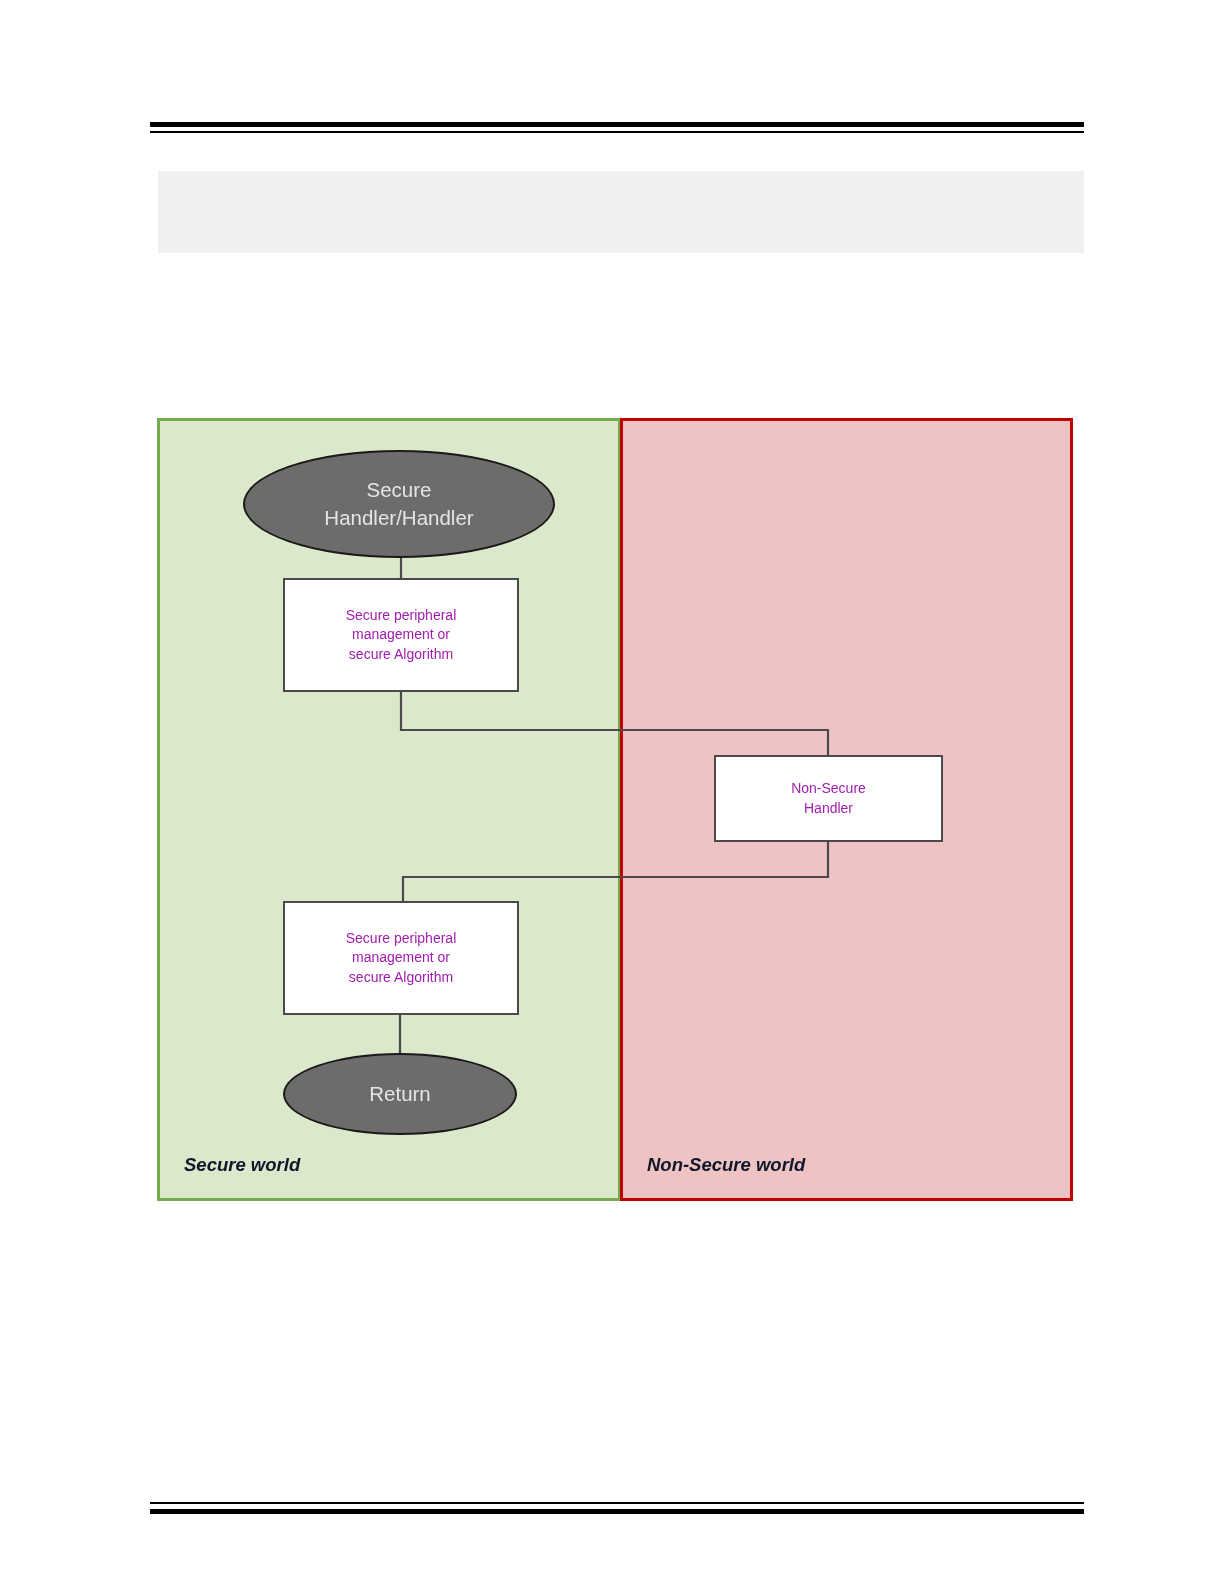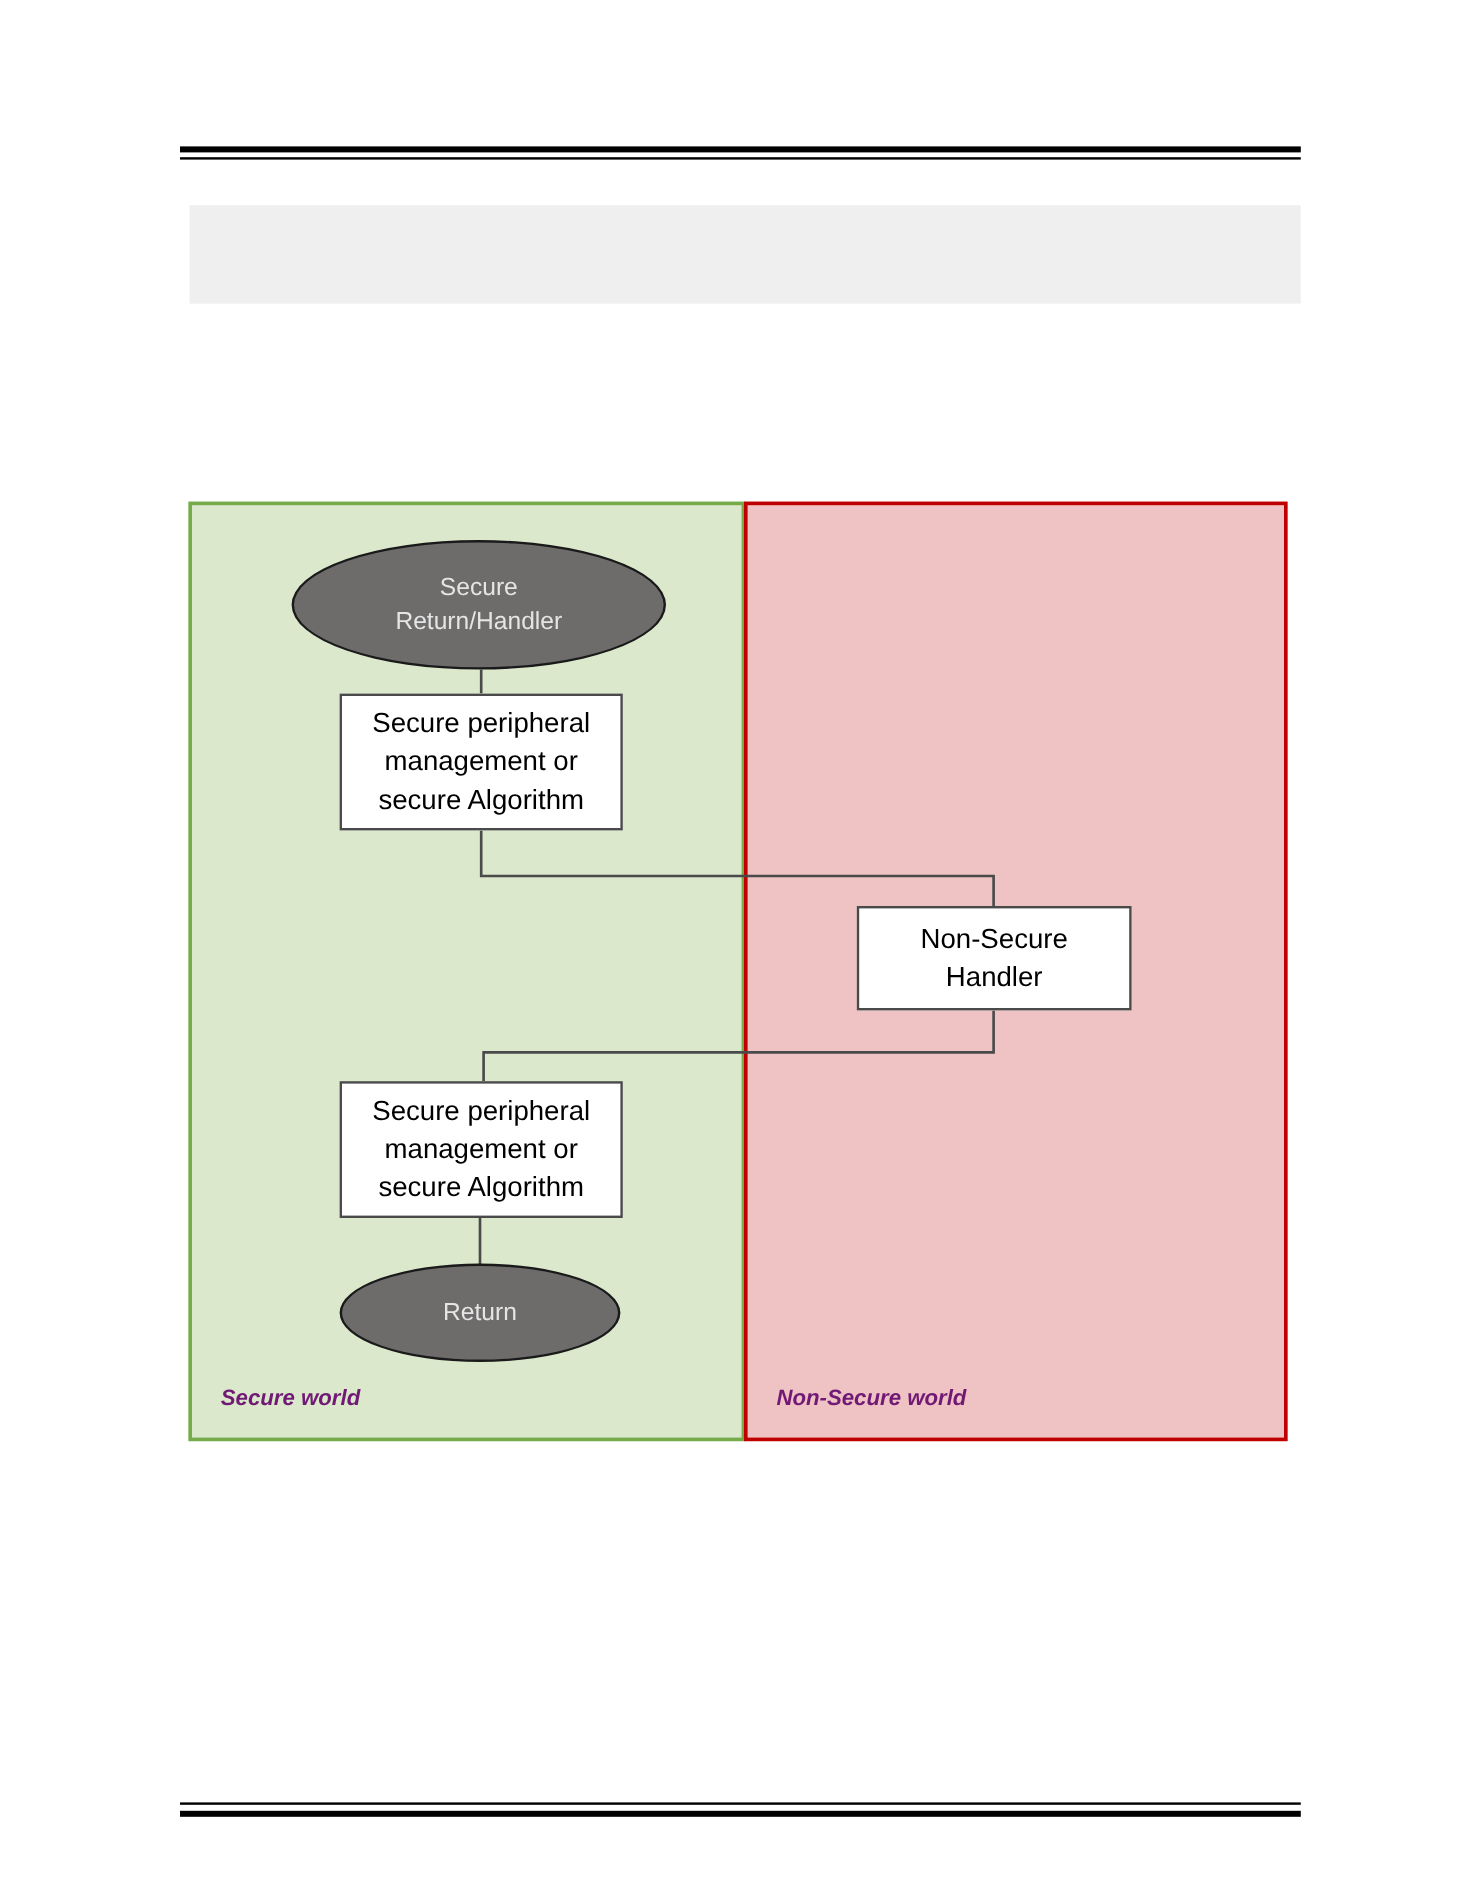--- a/index.html
+++ b/index.html
@@ -63,21 +63,21 @@
     border: 3px solid #c00000;
     padding-left: 24px;
   }
 
   .world-label {
     position: absolute;
     bottom: 22px;
     font-size: 18.5px;
     font-weight: bold;
     font-style: italic;
-    color: #701a75;
+    color: #0f172a;
     white-space: nowrap;
   }
   #secure-world-label { left: 24px; }
   #nonsecure-world-label { left: 24px; }
 
   
   .node {
     position: absolute;
     box-sizing: border-box;
     display: flex;
@@ -92,22 +92,22 @@
     background: #6e6b6b;
     border: 2.5px solid #1a1a1a;
     border-radius: 50%;
     color: #e5e5e5;
     font-size: 20.5px;
   }
 
   .process {
     background: #ffffff;
     border: 2.5px solid #4a4a4a;
-    color: #000000;
-    font-size: 23px;
+    color: #a21caf;
+    font-size: 14px;
   }
 
   #node-secure-driver { left:  86px; top:  32px; width: 312px; height: 108px; }
   #node-secure-proc-1 { left: 126px; top: 160px; width: 236px; height: 114px; }
   #node-nonsecure-cb  { left: 557px; top: 337px; width: 229px; height:  87px; }
   #node-secure-proc-2 { left: 126px; top: 483px; width: 236px; height: 114px; }
   #node-return        { left: 126px; top: 635px; width: 234px; height:  82px; align-items: center; }
 
   .node-line { display: block; }
 
@@ -145,21 +145,21 @@
     <g fill="none" stroke="#4a4a4a" stroke-width="2.2">
       <path d="M 244 140 L 244 160"></path>
       <path d="M 244 274 L 244 312 L 671 312 L 671 337"></path>
       <path d="M 671 424 L 671 459 L 246 459 L 246 483"></path>
       <path d="M 243 597 L 243 640"></path>
     </g>
   </svg>
 
   <div class="node terminator" id="node-secure-driver">
     <span class="node-line">Secure</span>
-    <span class="node-line">Return/Handler</span>
+    <span class="node-line">Handler/Handler</span>
   </div>
 
   <div class="node process" id="node-secure-proc-1">
     <span class="node-line">Secure peripheral</span>
     <span class="node-line">management or</span>
     <span class="node-line">secure Algorithm</span>
   </div>
 
   <div class="node process" id="node-nonsecure-cb">
     <span class="node-line">Non-Secure</span>

